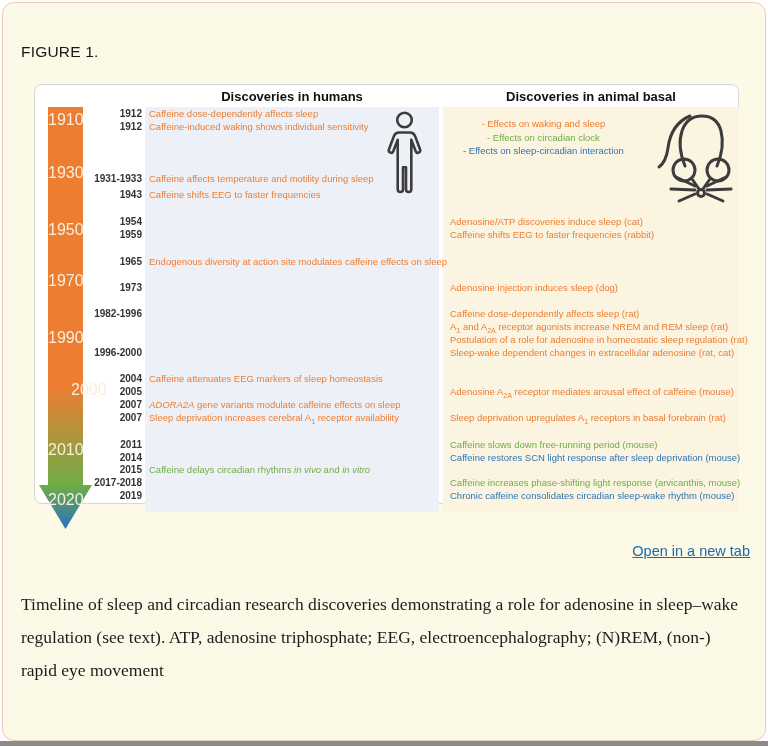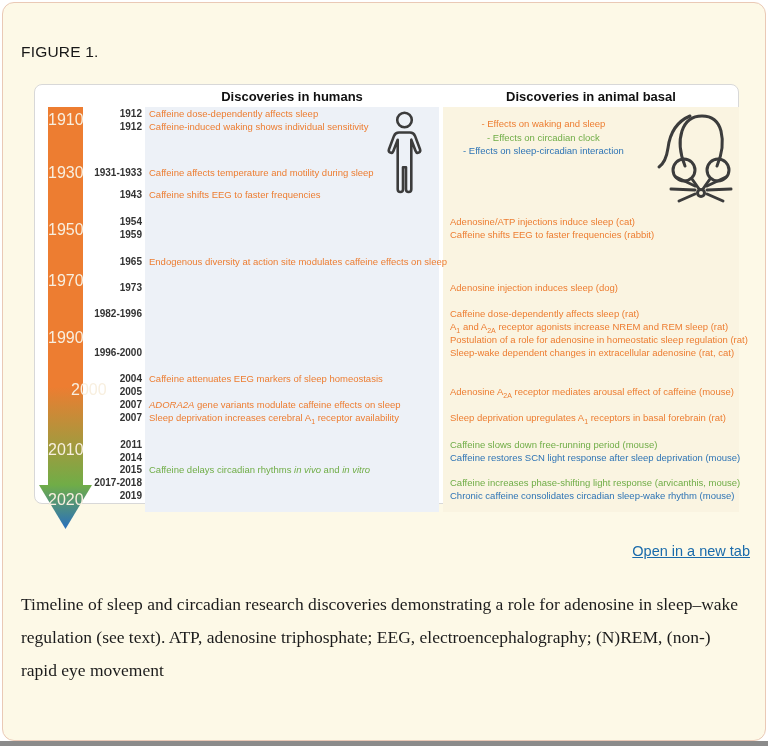--- a/index.html
+++ b/index.html
@@ -87,31 +87,31 @@
 
       <div id="rows">
           <div class="trow" style="top: 3px;">
             <span class="yr">1912</span>
             <span class="ht" style="color:#ED7D31">Caffeine dose-dependently affects sleep</span>
           </div>
           <div class="trow" style="top: 16px;">
             <span class="yr">1912</span>
             <span class="ht" style="color:#ED7D31">Caffeine-induced waking shows individual sensitivity</span>
           </div>
-          <div class="trow" style="top: 62px; padding-left: 16px;">
+          <div class="trow" style="top: 68px; padding-left: 16px;">
             <span class="yr">1931-1933</span>
             <span class="ht" style="color:#ED7D31">Caffeine affects temperature and motility during sleep</span>
           </div>
           <div class="trow" style="top: 84px;">
             <span class="yr">1943</span>
             <span class="ht" style="color:#ED7D31">Caffeine shifts EEG to faster frequencies</span>
           </div>
           <div class="trow" style="top: 111px;">
             <span class="yr">1954</span>
-            <span class="at" style="color:#ED7D31">Adenosine/ATP injections induce sleep (cat)</span>
+            <span class="at" style="color:#ED7D31">Adenosine/ATP discoveries induce sleep (cat)</span>
           </div>
           <div class="trow" style="top: 124px;">
             <span class="yr">1959</span>
             <span class="at" style="color:#ED7D31">Caffeine shifts EEG to faster frequencies (rabbit)</span>
           </div>
           <div class="trow" style="top: 151px;">
             <span class="yr">1965</span>
             <span class="ht" style="color:#ED7D31">Endogenous diversity at action site modulates caffeine effects on sleep</span>
           </div>
           <div class="trow" style="top: 177px;">

